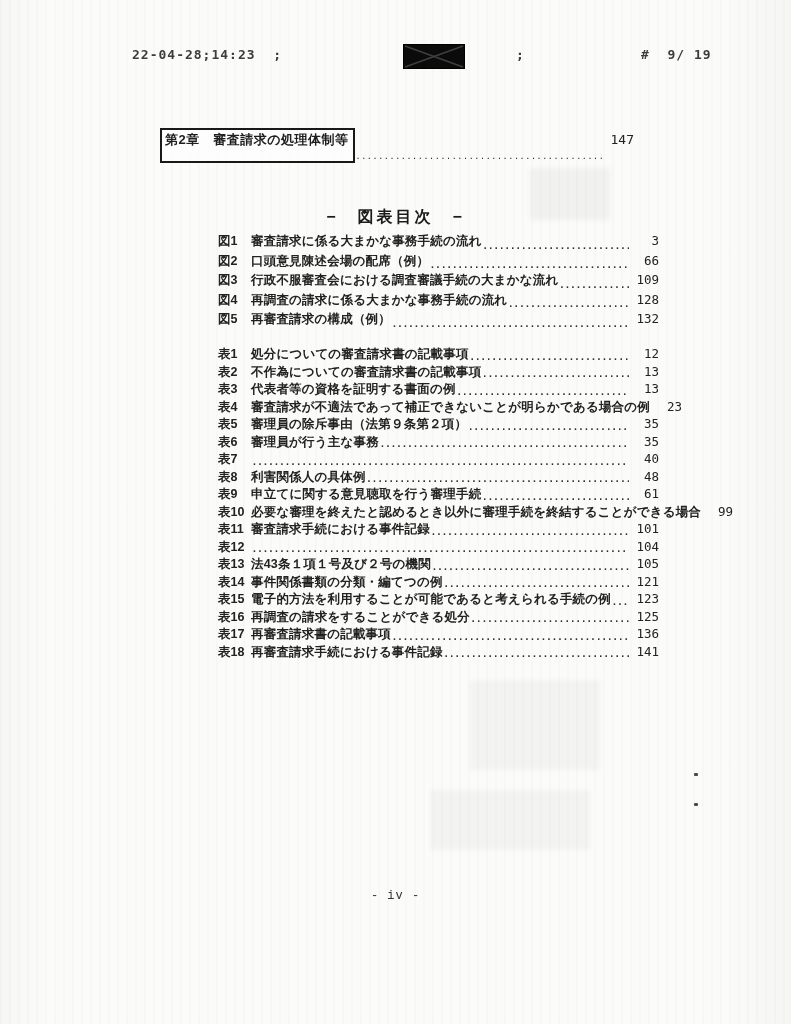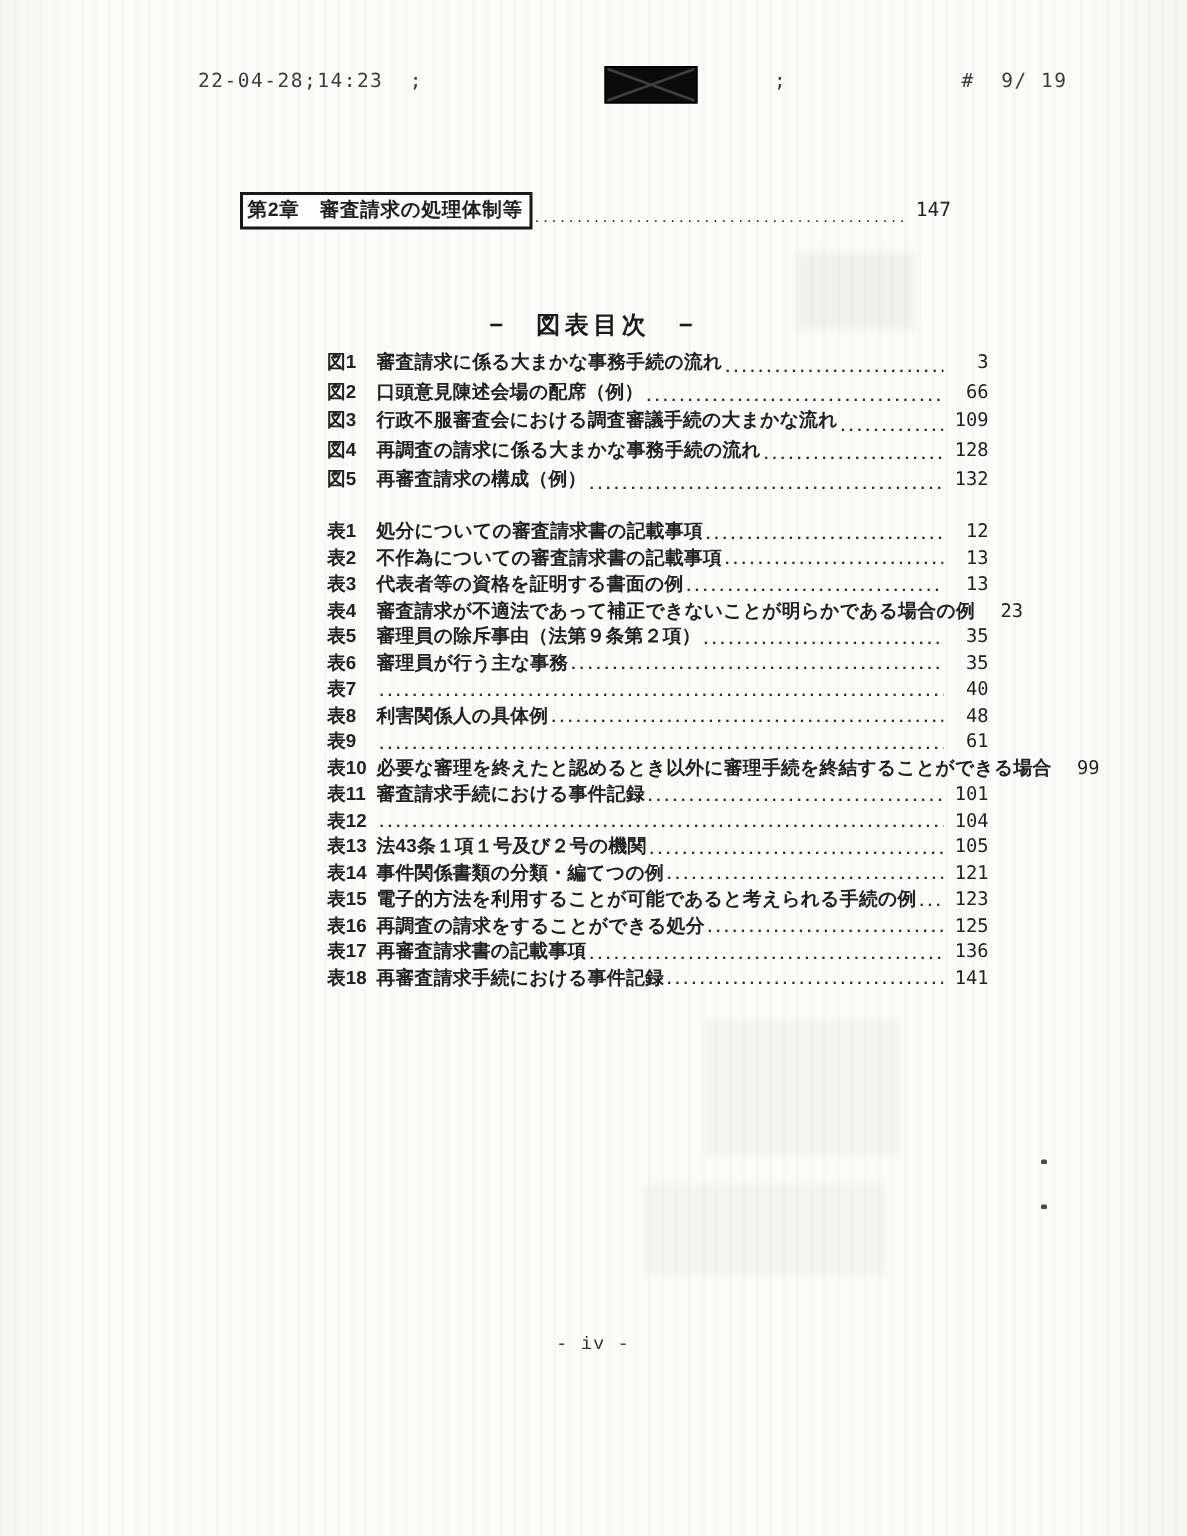--- a/index.html
+++ b/index.html
@@ -13,35 +13,35 @@
   .scan-texture{
     position:absolute;inset:0;pointer-events:none;
     background:
       repeating-linear-gradient(90deg, rgba(0,0,0,0.016) 0 2px, rgba(0,0,0,0) 2px 9px),
       linear-gradient(90deg, rgba(0,0,0,0.02), rgba(0,0,0,0) 6%, rgba(0,0,0,0) 92%, rgba(0,0,0,0.025));
   }
   
   .fax-header{
     position:absolute;top:44px;left:0;width:100%;height:24px;
     font-family:"DejaVu Sans Mono","Liberation Mono",monospace;
-    font-size:13px;color:#3c3c3c;
+    font-size:13px;color:#3c3c3c;font-weight:bold;
   }
   .fax-timestamp{position:absolute;left:132px;top:3px;white-space:pre;letter-spacing:1px;}
   .fax-redaction{position:absolute;left:403px;top:0;width:60px;height:23px;background:#0b0b0b;border:1px solid #000;}
   .fax-redaction svg{display:block;width:100%;height:100%;}
   .fax-separator{position:absolute;left:516px;top:3px;}
   .fax-page-indicator{position:absolute;left:641px;top:3px;white-space:pre;letter-spacing:1px;}
 
   
   .chapter-line{
     position:absolute;top:128px;left:160px;width:474px;
     display:flex;align-items:baseline;
   }
   .chapter-box{
-    border:2px solid #191919;padding:1px 4px 2px 3px;
+    border:2px solid #191919;padding:1px 4px 12px 3px;
     font-size:13px;font-weight:bold;letter-spacing:0.5px;white-space:nowrap;
     background:rgba(255,255,255,0.6);
   }
   .dots{
     flex:1 1 auto;overflow:hidden;white-space:nowrap;
     font-size:11px;letter-spacing:2.6px;color:#2c2c2c;
     margin:0 4px 0 2px;align-self:flex-end;line-height:15px;
   }
   .pgnum{
     font-family:"DejaVu Sans Mono","Liberation Mono",monospace;
@@ -196,20 +196,21 @@
 
   <div class="toc-row">
     <span class="lbl">表8</span>
     <span class="ttl">利害関係人の具体例</span>
     <span class="dots">................................................................................................................................................................</span>
     <span class="pgnum">48</span>
   </div>
 
   <div class="toc-row">
     <span class="lbl">表9</span>
+    <span class="ttl">申立てに関する意見聴取を行う審理手続</span>
     <span class="dots">................................................................................................................................................................</span>
     <span class="pgnum">61</span>
   </div>
 
   <div class="toc-row">
     <span class="lbl">表10</span>
     <span class="ttl">必要な審理を終えたと認めるとき以外に審理手続を終結することができる場合</span>
     <span class="dots">................................................................................................................................................................</span>
     <span class="pgnum">99</span>
   </div>

